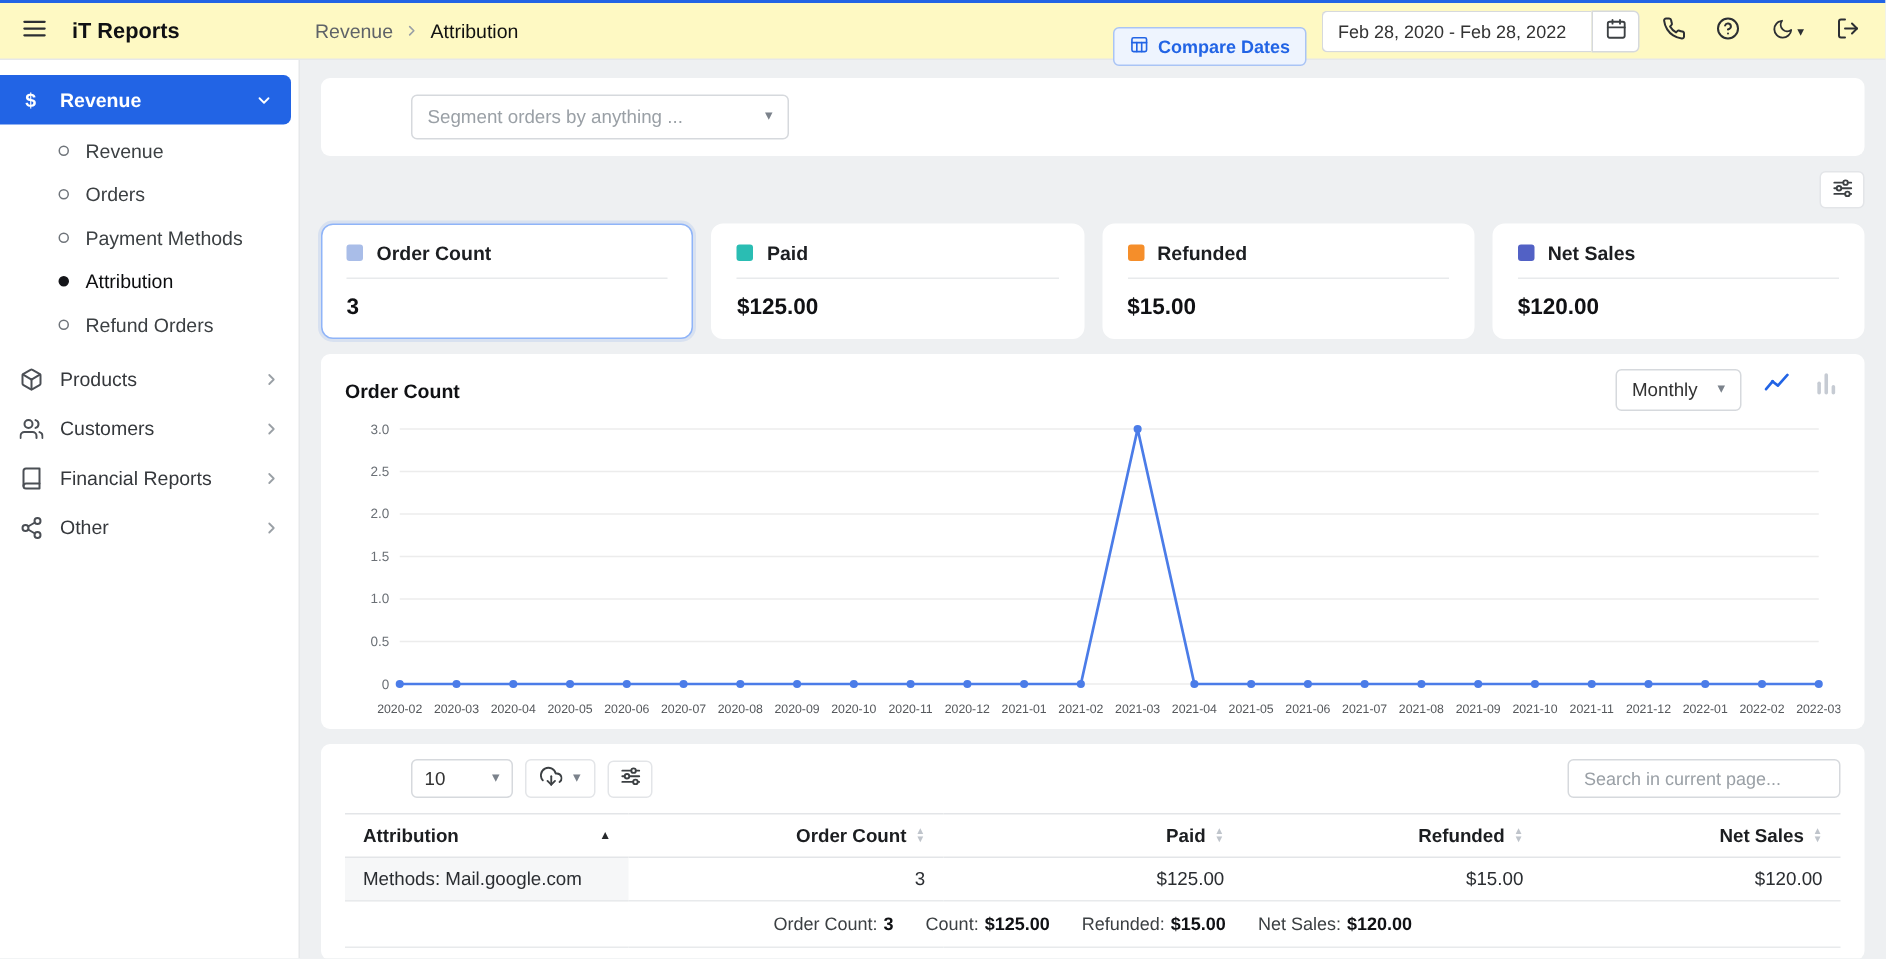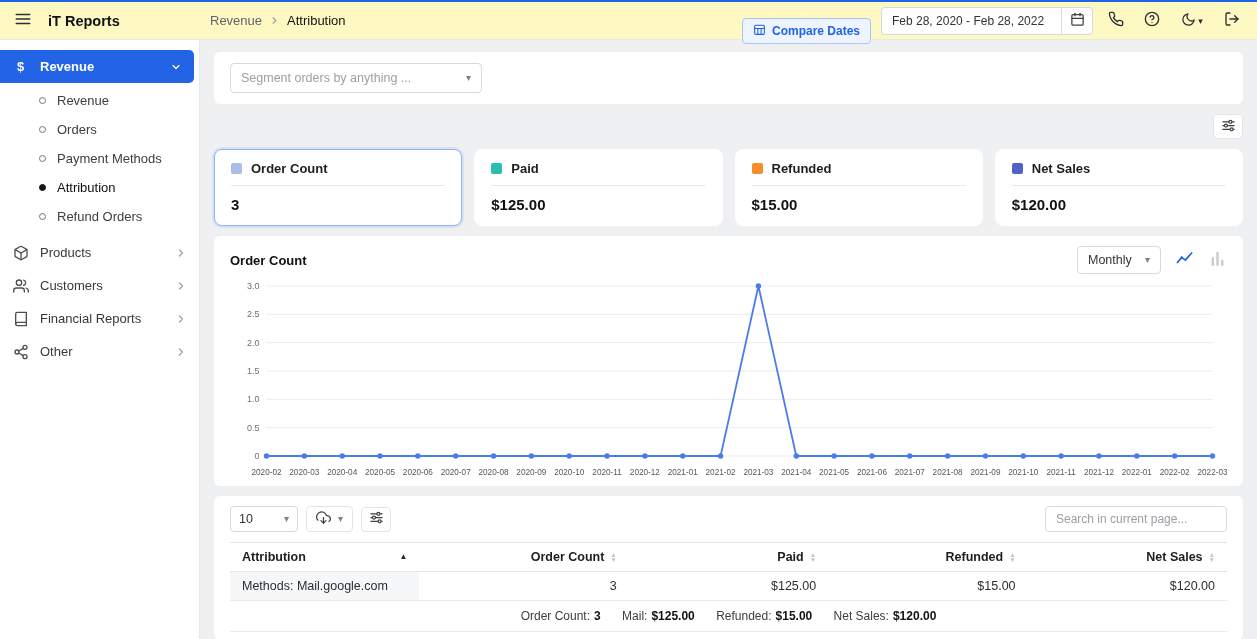--- a/index.html
+++ b/index.html
@@ -39,38 +39,38 @@
   .dollar{font-weight:700;font-size:13px;}
   .subnav{padding:3px 0 5px;}
   .sub-item{height:29px;display:flex;align-items:center;gap:11px;padding:0 12px 0 39px;font-size:13px;color:#3c4043;cursor:pointer;}
   .bullet{width:7px;height:7px;border:1.5px solid #6f747a;border-radius:50%;flex:0 0 auto;}
   .sub-item.active{color:#0c0d0f;}
   .sub-item.active .bullet{background:#141519;border-color:#141519;}
 
   
   .card{background:#fff;border-radius:6px;}
   .segment-card{padding:11px 16px;flex:0 0 auto;}
-  .select{display:inline-flex;align-items:center;justify-content:space-between;gap:8px;border:1px solid #d6d9dd;border-radius:4px;background:#fff;color:#333;font-size:12.5px;padding:0 10px;height:30px;cursor:pointer;}
+  .select{display:inline-flex;align-items:center;justify-content:space-between;gap:8px;border:1px solid #d6d9dd;border-radius:4px;background:#fff;color:#333;font-size:12.5px;padding:0 10px;height:30px;cursor:pointer;margin-left:44px;}
   .segment-select{width:252px;color:#9aa0a6;}
   .tools-row{display:flex;justify-content:flex-end;flex:0 0 auto;}
   .tool-btn{width:30px;height:25px;background:#fff;border:1px solid #e3e5e8;border-radius:4px;display:inline-flex;align-items:center;justify-content:center;color:#3c4043;cursor:pointer;}
 
   .stats-row{display:grid;grid-template-columns:repeat(4,1fr);gap:12px;flex:0 0 auto;}
   .stat-card{background:#fff;border:1px solid #fff;border-radius:8px;padding:11px 16px 12px;cursor:pointer;}
   .stat-card.selected{border:1px solid #8fb4f8;box-shadow:0 0 0 2px rgba(34,100,229,.10);}
   .stat-head{display:flex;align-items:center;gap:9px;padding-bottom:9px;border-bottom:1px solid #e8eaec;}
   .swatch{width:11px;height:11px;border-radius:2px;flex:0 0 auto;}
   .stat-label{font-size:13px;font-weight:600;color:#1c1e21;}
   .stat-value{padding-top:10px;font-size:15px;font-weight:700;color:#101114;}
 
   
   .chart-card{padding:10px 16px 4px;flex:0 0 auto;}
   .chart-head{display:flex;align-items:center;margin-bottom:4px;height:28px;}
   .chart-title{font-weight:700;font-size:13px;color:#101114;}
-  .chart-controls{margin-left:auto;display:flex;align-items:center;gap:14px;}
+  .chart-controls{margin-left:auto;display:flex;gap:14px;}
   .granularity{width:84px;height:28px;color:#333;}
   .chart-type-icon{display:inline-flex;cursor:pointer;background:none;border:none;padding:0;}
   .chart-type-icon.active{color:#2264e5;}
   .chart-type-icon.inactive{color:#c6cbd3;}
   #chart-svg{display:block;width:100%;height:204px;}
   #chart-svg text{font-family:"Liberation Sans","DejaVu Sans",sans-serif;}
 
   
   .table-card{padding:10px 16px 8px;flex:0 0 auto;}
   .table-controls{display:flex;align-items:center;gap:8px;margin-bottom:10px;}
@@ -527,21 +527,21 @@
             <tr>
               <td class="cell-attr">Methods: Mail.google.com</td>
               <td class="col-right">3</td>
               <td class="col-right">$125.00</td>
               <td class="col-right">$15.00</td>
               <td class="col-right">$120.00</td>
             </tr>
             <tr>
               <td class="summary-cell" colspan="5">
                 <span class="sum-pair"><span>Order Count:</span><span class="sum-val">3</span></span>
-                <span class="sum-pair"><span>Mail:</span><span class="sum-val">$125.00</span></span>
+                <span class="sum-pair"><span>Count:</span><span class="sum-val">$125.00</span></span>
                 <span class="sum-pair"><span>Refunded:</span><span class="sum-val">$15.00</span></span>
                 <span class="sum-pair"><span>Net Sales:</span><span class="sum-val">$120.00</span></span>
               </td>
             </tr>
           </tbody>
         </table>
       </div>
 
     </main>
   </div>

